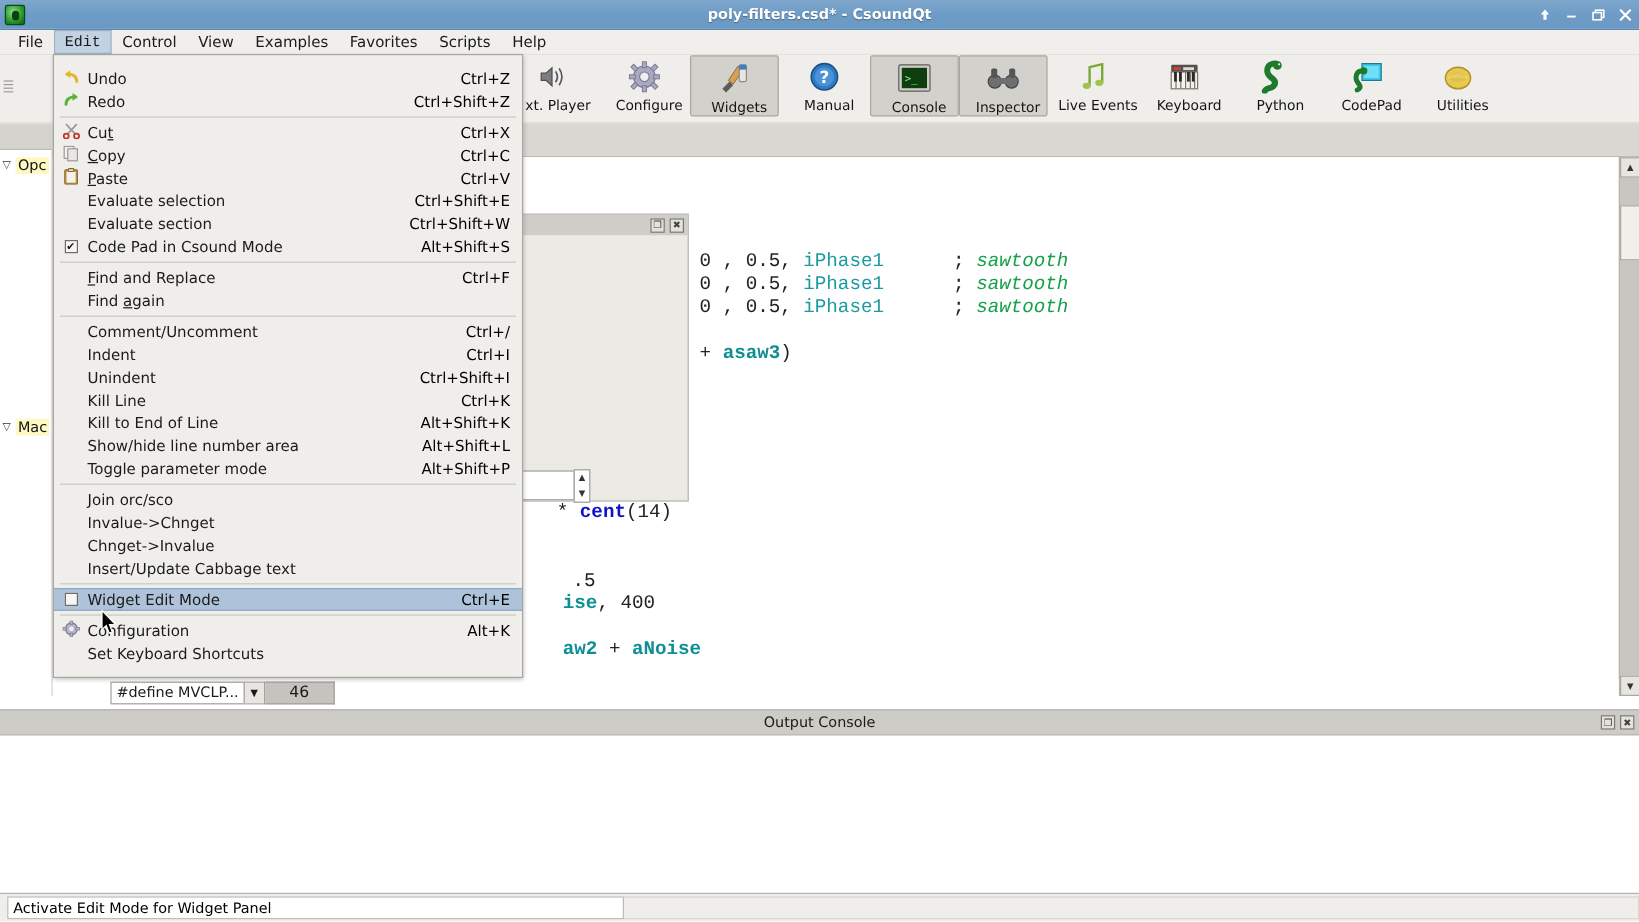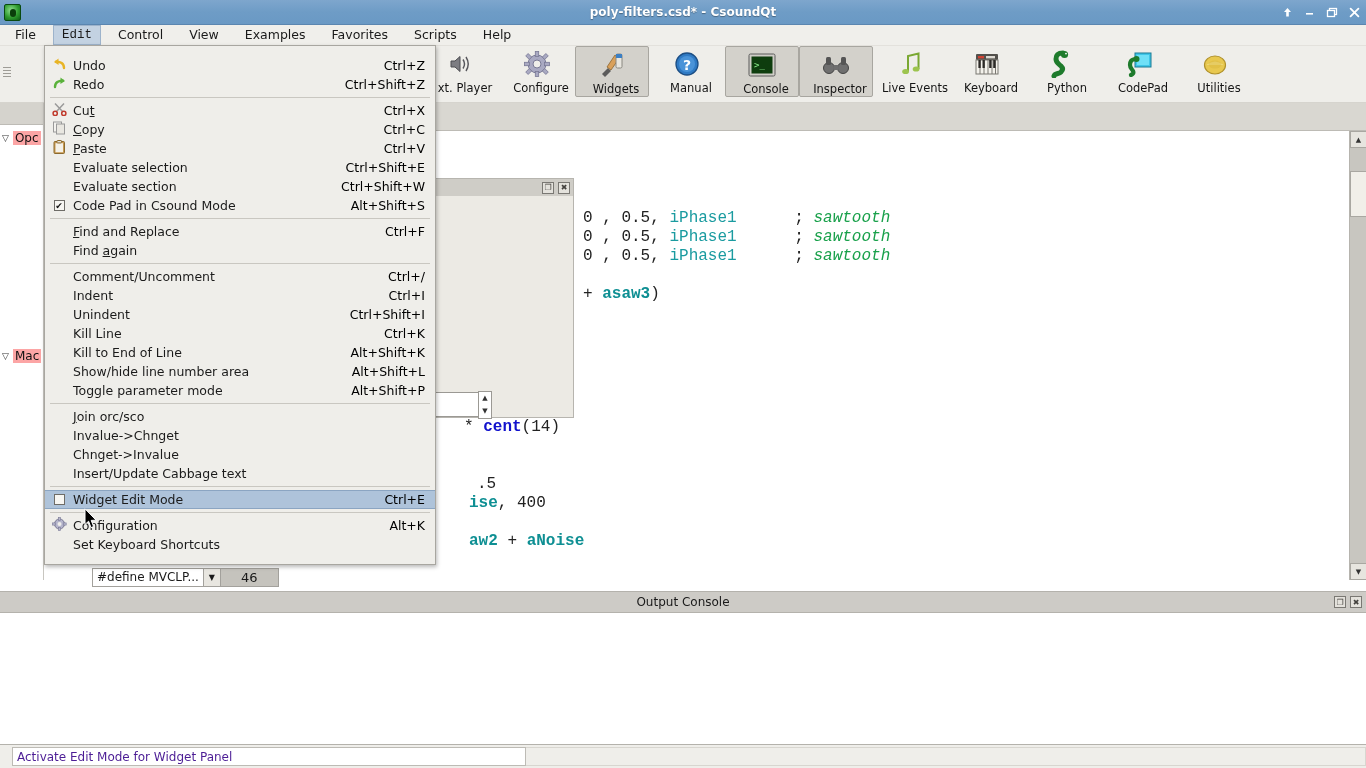--- a/index.html
+++ b/index.html
@@ -39,21 +39,21 @@
     position: absolute; right: 6px; top: 0; height: 25px;
     display: flex; align-items: center; gap: 11px; z-index: 2;
   }
   .win-btn { color: #ffffff; font-size: 13px; line-height: 1; cursor: default; }
   .win-btn svg { display: block; }
 
   
   .menubar {
     position: absolute; left: 0; top: 25px; width: 1366px; height: 21px;
     background: #f0efeb; border-bottom: 1px solid #e3e1dc;
-    display: flex; align-items: center; padding-left: 6px; gap: 8px;
+    display: flex; align-items: center; padding-left: 6px;
   }
   .menubar-item {
     padding: 3px 9px; font-size: 12.5px; color: #1a1a1a; line-height: 14px;
   }
   .menubar-item.active {
     background: #c3d2e2; border: 1px solid #9db3cb; padding: 2px 8px; font-family: Liberation Mono, monospace;
   }
 
   
   .toolbar {
@@ -84,21 +84,21 @@
     background: #ffffff; border-right: 1px solid #c8c6c0;
   }
   .dock-head {
     height: 22px; background: #d5d3cd; border-bottom: 1px solid #bdbbb5;
   }
   .tree-item {
     display: flex; align-items: center; gap: 4px; padding: 2px 2px; font-size: 12px;
     color: #111;
   }
   .tree-item .arrow { font-size: 9px; color: #333; }
-  .tree-item .lbl { background: #fca5a5; padding: 0 2px; white-space: nowrap; }
+  .tree-item .lbl { background: #fef9c3; padding: 0 2px; white-space: nowrap; }
 
   
   .tabstrip {
     position: absolute; left: 44px; top: 103px; width: 1322px; height: 28px;
     background: #d9d7d1; border-bottom: 1px solid #bdbbb5;
     display: flex; align-items: flex-end;
   }
   .tab-corner {
     width: 28px; height: 26px; display: flex; align-items: center; justify-content: center;
     background: #c9c7c1; border-right: 1px solid #b6b4ae;
@@ -212,24 +212,24 @@
     position: absolute; left: 0; top: 613px; width: 1366px; height: 132px;
     background: #ffffff; border-bottom: 1px solid #b4b2ac;
   }
 
   
   .statusbar {
     position: absolute; left: 0; top: 745px; width: 1366px; height: 23px;
     background: #efeeea; display: flex; align-items: center;
   }
   .status-msg {
-    margin-left: 12px; height: 19px; flex: 0 0 auto; width: 514px;
+    margin-left: 6px; height: 19px; flex: 0 0 auto; width: 514px;
     background: #ffffff; border: 1px solid #bdbbb5;
     display: flex; align-items: center; padding-left: 4px;
-    font-size: 12px; color: #4c1d95;
+    font-size: 12px; color: #000000;
   }
   .status-rest { flex: 1; height: 19px; border: 1px solid #d8d6d0; border-left: none; background: #efeeea; }
 
   
   .menu {
     position: absolute; left: 44px; top: 45px; width: 392px;
     background: #efeeea; border: 1px solid #a8a6a0;
     box-shadow: 1px 2px 4px rgba(0,0,0,.28);
     padding: 10px 0; z-index: 50;
   }

